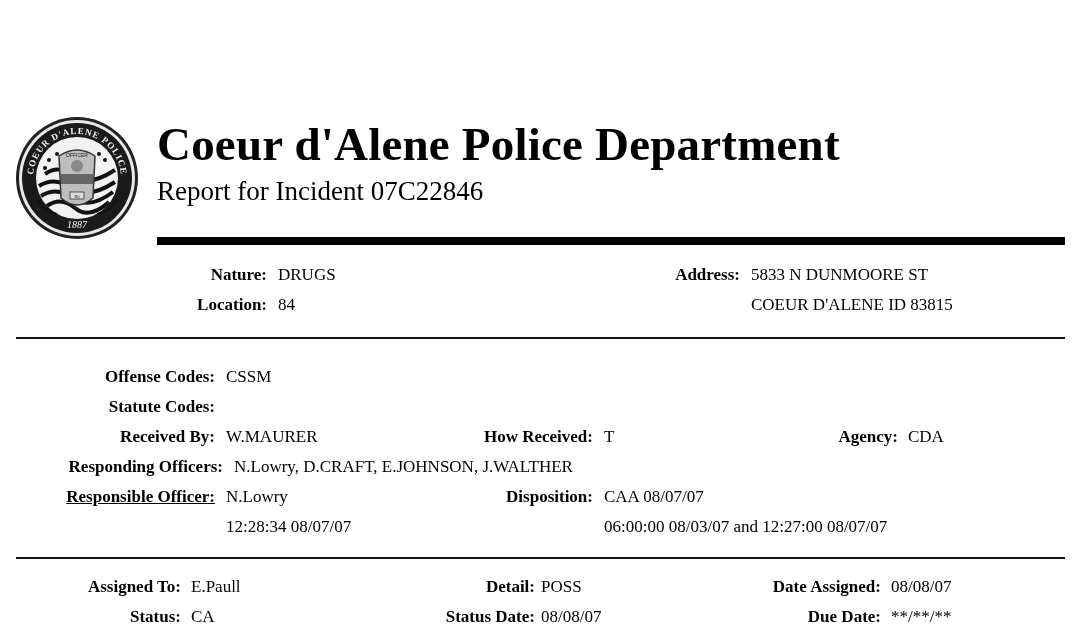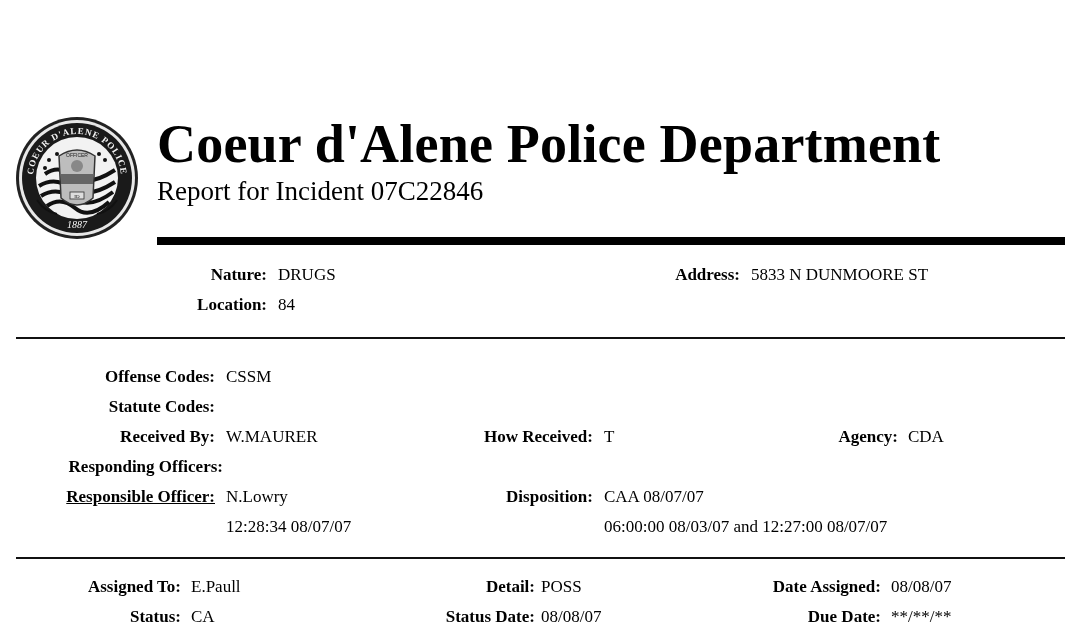--- a/index.html
+++ b/index.html
@@ -3,21 +3,21 @@
   <meta charset="utf-8">
   <style>
     html, body { margin: 0; padding: 0; background: #ffffff; }
     body {
       width: 1080px; height: 642px; position: relative; overflow: hidden;
       font-family: "Liberation Serif", "DejaVu Serif", serif; color: #000;
     }
     .abs { position: absolute; }
     .seal { left: 15px; top: 116px; width: 124px; height: 124px; }
     .title {
-      left: 157px; top: 116px; font-size: 54px; font-weight: bold;
+      left: 157px; top: 116px; font-size: 47px; font-weight: bold;
       letter-spacing: 0.2px; line-height: 56px; white-space: nowrap;
     }
     .subtitle {
       left: 157px; top: 175px; font-size: 27px; line-height: 32px; white-space: nowrap;
     }
     .thickrule { left: 157px; top: 237px; width: 908px; height: 8px; background: #000; }
     .thinrule { left: 16px; width: 1049px; height: 2px; background: #111; }
     .row { font-size: 17px; line-height: 22px; white-space: nowrap; }
     .lbl { position: absolute; font-weight: bold; text-align: right; white-space: nowrap; }
     .val { position: absolute; white-space: nowrap; }
@@ -74,20 +74,21 @@
 
 <div class="abs row" style="left:0; top:264px; width:1080px; height:22px;">
   <span class="lbl" style="right:813px;">Nature:</span>
   <span class="val" style="left:278px;">DRUGS</span>
   <span class="lbl" style="right:340px;">Address:</span>
   <span class="val" style="left:751px;">5833 N DUNMOORE ST</span>
 </div>
 <div class="abs row" style="left:0; top:294px; width:1080px; height:22px;">
   <span class="lbl" style="right:813px;">Location:</span>
   <span class="val" style="left:278px;">84</span>
+  <span class="val" style="left:751px;">COEUR D'ALENE ID 83815</span>
 </div>
 
 <div class="abs thinrule" style="top:337px;"></div>
 
 <div class="abs row" style="left:0; top:366px; width:1080px; height:22px;">
   <span class="lbl" style="right:865px;">Offense Codes:</span>
   <span class="val" style="left:226px;">CSSM</span>
 </div>
 <div class="abs row" style="left:0; top:396px; width:1080px; height:22px;">
   <span class="lbl" style="right:865px;">Statute Codes:</span>
@@ -96,20 +97,21 @@
 <div class="abs row" style="left:0; top:426px; width:1080px; height:22px;">
   <span class="lbl" style="right:865px;">Received By:</span>
   <span class="val" style="left:226px;">W.MAURER</span>
   <span class="lbl" style="right:487px;">How Received:</span>
   <span class="val" style="left:604px;">T</span>
   <span class="lbl" style="right:182px;">Agency:</span>
   <span class="val" style="left:908px;">CDA</span>
 </div>
 <div class="abs row" style="left:8px; top:456px; width:1080px; height:22px;">
   <span class="lbl" style="right:865px;">Responding Officers:</span>
+  <span class="val" style="left:226px;">N.Lowry, D.CRAFT, E.JOHNSON, J.WALTHER</span>
 </div>
 <div class="abs row" style="left:0; top:486px; width:1080px; height:22px;">
   <span class="lbl" style="right:865px;text-decoration:underline;">Responsible Officer:</span>
   <span class="val" style="left:226px;">N.Lowry</span>
   <span class="lbl" style="right:487px;">Disposition:</span>
   <span class="val" style="left:604px;font-family:Liberation Serif, serif;">CAA 08/07/07</span>
 </div>
 <div class="abs row" style="left:0; top:516px; width:1080px; height:22px;">
   <span class="val" style="left:226px;">12:28:34 08/07/07</span>
   <span class="val" style="left:604px;">06:00:00 08/03/07 and 12:27:00 08/07/07</span>

